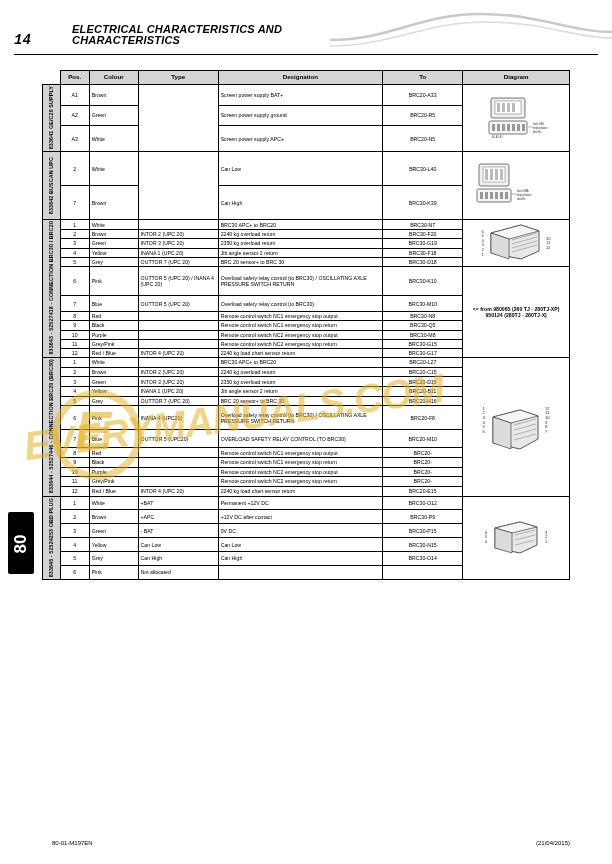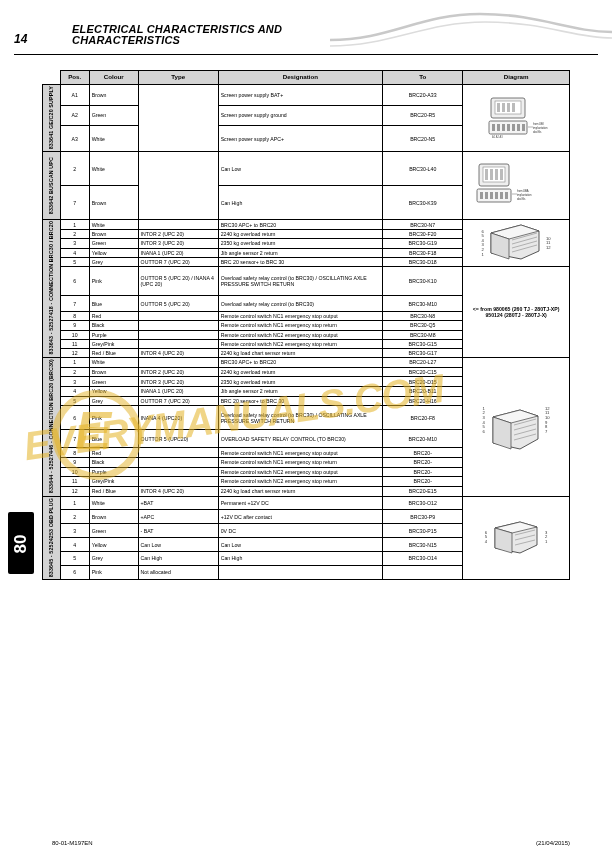--- a/index.html
+++ b/index.html
@@ -9,22 +9,23 @@
     font-family:"Liberation Sans", sans-serif;
     color:#000;
     position:relative;
     overflow:hidden;
   }
   .page{position:absolute;inset:0;}
 
   
   .hdr{position:absolute;left:0;top:10px;width:612px;height:46px;}
   .hdr-num{
-    position:absolute;left:14px;top:22px;font-size:12px;font-weight:bold;
+    position:absolute;left:14px;top:22px;font-size:14px;font-weight:bold;
     font-style:italic;
+    font-family:Liberation Mono, monospace;
   }
   .hdr-title{
     position:absolute;left:72px;top:14px;width:300px;
     font-size:11px;font-weight:bold;font-style:italic;
     line-height:11px;letter-spacing:.2px;
   }
   .hdr-swoosh{position:absolute;left:330px;top:0px;width:282px;height:52px;}
 
   
   .sidetab{

